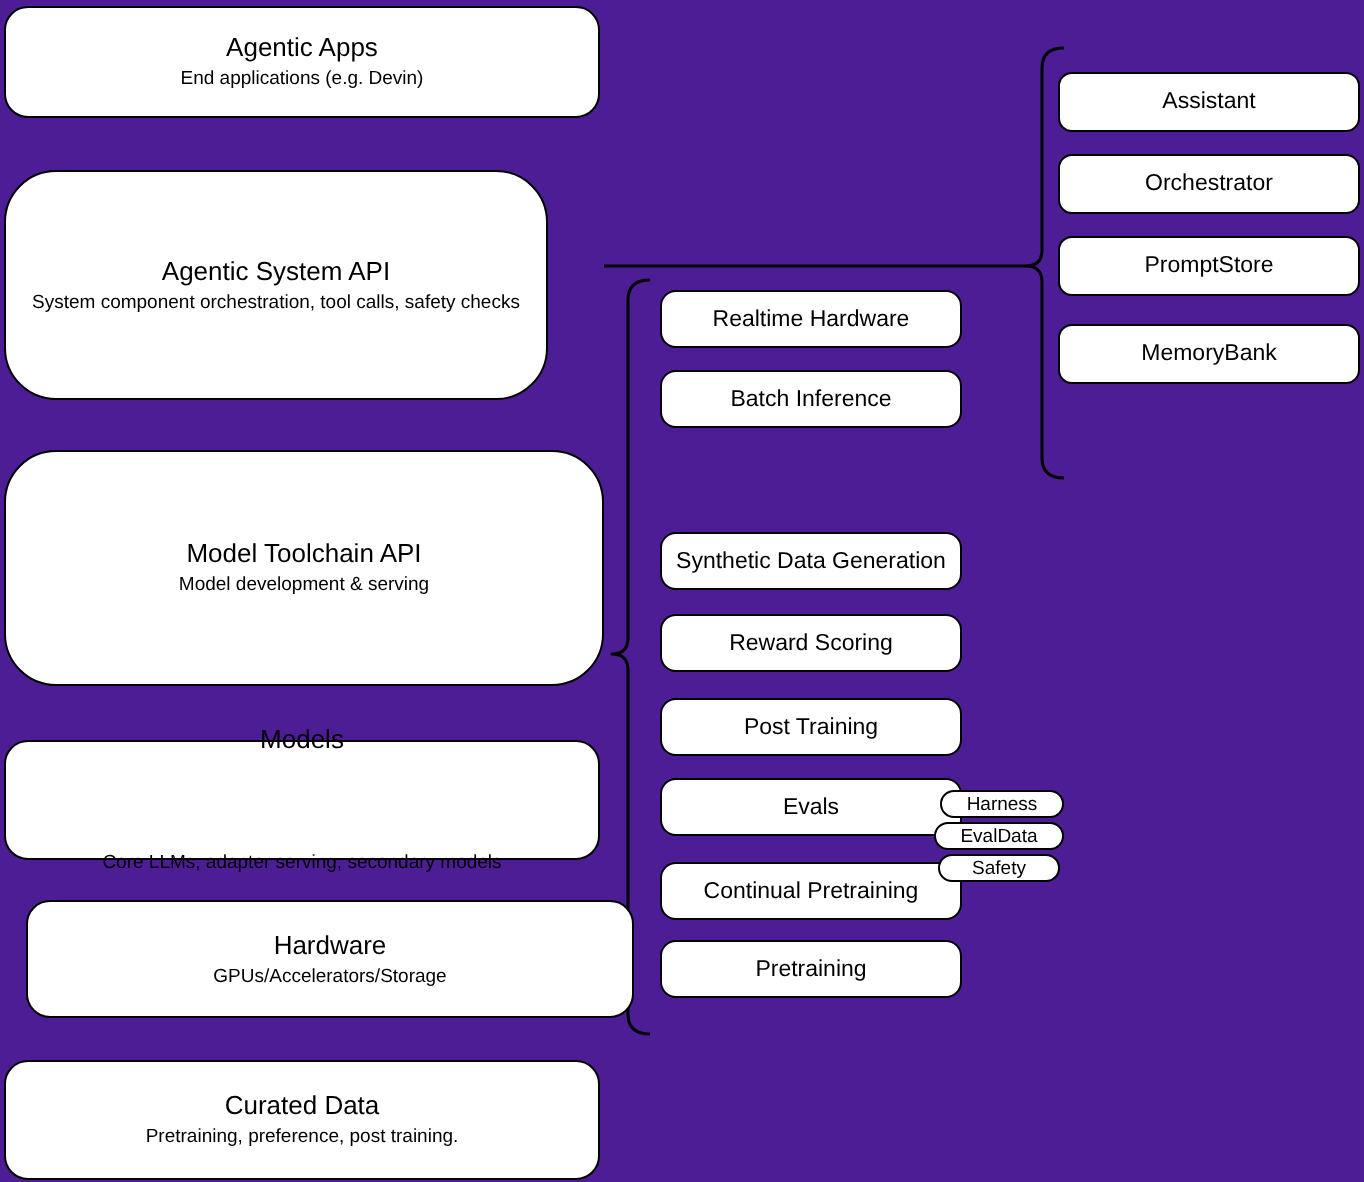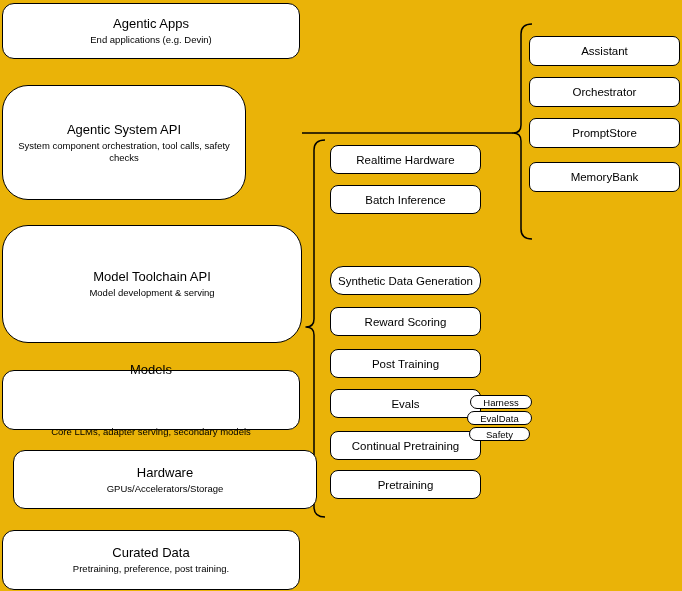--- a/index.html
+++ b/index.html
@@ -1,20 +1,20 @@
 <!DOCTYPE html>
 <html><head>
 <meta charset="utf-8">
 <style>
   html, body { margin: 0; padding: 0; background: #ffffff; }
   .canvas {
     position: relative;
     width: 682px;
     height: 591px;
-    background: #eab308;
+    background: #4c1d95;
     font-family: "Liberation Sans", sans-serif;
     color: #000000;
     overflow: hidden;
   }
   .box {
     position: absolute;
     box-sizing: border-box;
     border: 1.5px solid #000000;
     background: #ffffff;
     display: flex;
@@ -68,21 +68,21 @@
     <path d="M532 24 Q521 24 521 34 L521 125 Q521 133 513 133 Q521 133 521 141 L521 229 Q521 239 532 239" stroke="#000000" stroke-width="1.5" fill="none" stroke-linejoin="round"></path>
 
     <path d="M325 140 Q314 140 314 150 L314 319 Q314 327 306 327 Q314 327 314 335 L314 507 Q314 517 325 517" stroke="#000000" stroke-width="1.5" fill="none" stroke-linejoin="round"></path>
   </svg>
 
   <div class="box stack-box" style="left:2px; top:3px; width:298px; height:56px;">
     <div class="node-title">Agentic Apps</div>
     <div class="node-subtitle">End applications (e.g. Devin)</div>
   </div>
 
-  <div class="box stack-box-big" style="left:2px; top:85px; width:244px; height:115px;">
+  <div class="box stack-box-big" style="left:2px; top:85px; width:272px; height:115px;">
     <div class="node-title">Agentic System API</div>
     <div class="node-subtitle">System component orchestration, tool calls, safety checks</div>
   </div>
 
   <div class="box stack-box-big" style="left:2px; top:225px; width:300px; height:118px;">
     <div class="node-title">Model Toolchain API</div>
     <div class="node-subtitle">Model development &amp; serving</div>
   </div>
 
   <div class="box stack-box" style="left:2px; top:370px; width:298px; height:60px;gap:46px;">
@@ -99,21 +99,21 @@
     <div class="node-title">Curated Data</div>
     <div class="node-subtitle">Pretraining, preference, post training.</div>
   </div>
 
   <div class="box mid-box" style="top:145px;">
     <span>Realtime Hardware</span>
   </div>
   <div class="box mid-box" style="top:185px;">
     <span>Batch Inference</span>
   </div>
-  <div class="box mid-box" style="top:266px;border-radius:13px;">
+  <div class="box mid-box" style="top:266px;">
     <span>Synthetic Data Generation</span>
   </div>
   <div class="box mid-box" style="top:307px;">
     <span>Reward Scoring</span>
   </div>
   <div class="box mid-box" style="top:349px;">
     <span>Post Training</span>
   </div>
   <div class="box mid-box" style="top:389px;">
     <span>Evals</span>

